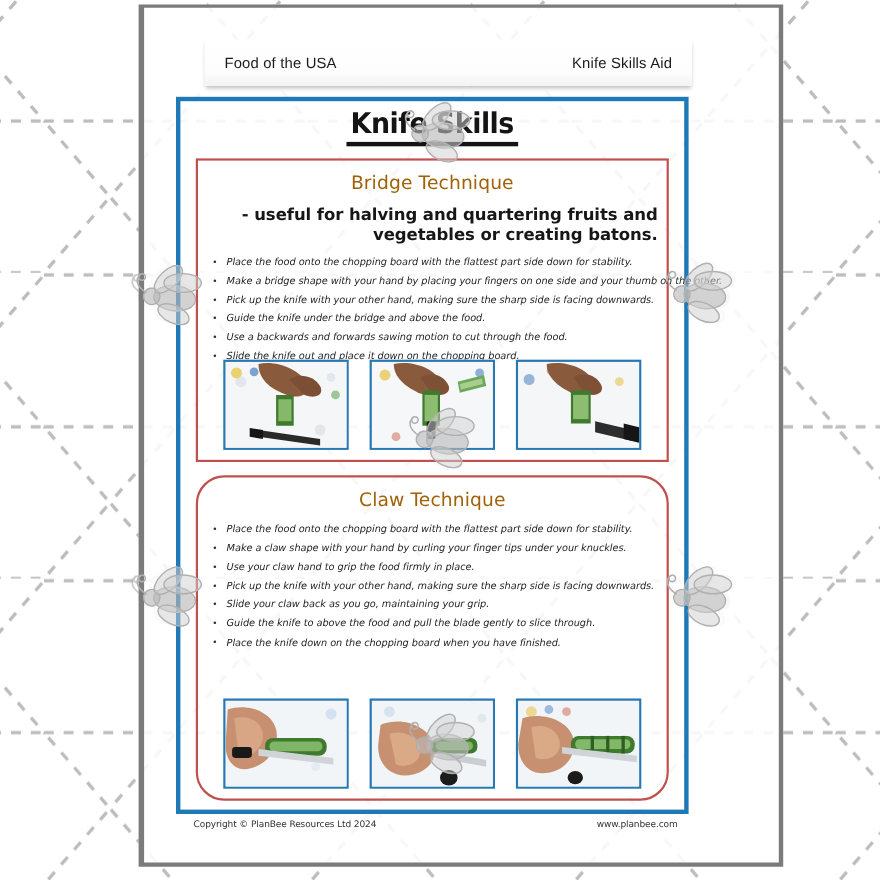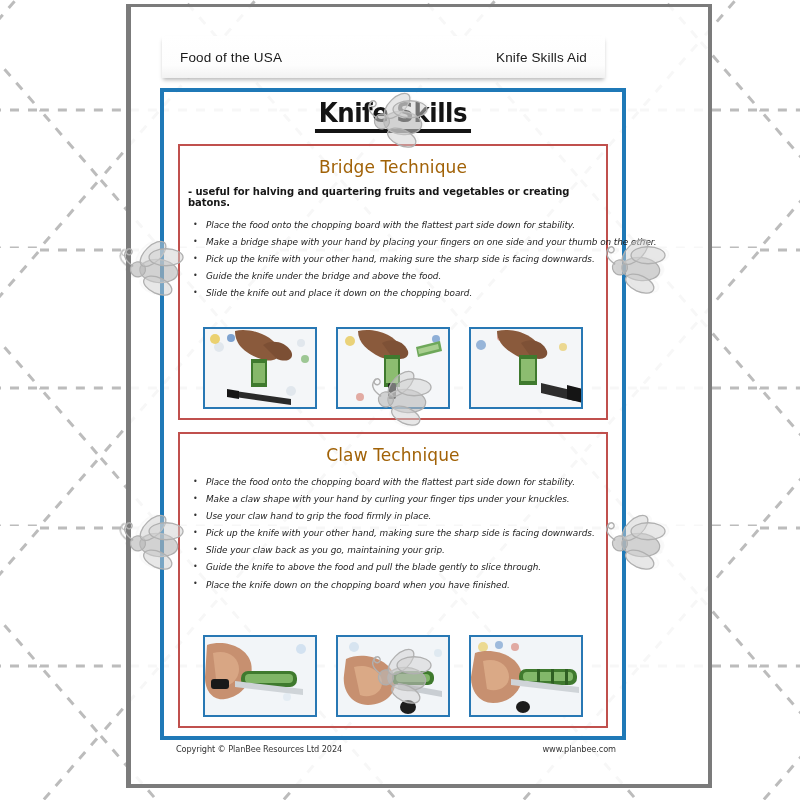--- a/index.html
+++ b/index.html
@@ -35,21 +35,21 @@
     border-right: 4px solid #7b7b7b;
     border-top: 3px solid #7b7b7b;
     border-bottom: 4px solid #7b7b7b;
     box-sizing: border-box;
     z-index: 1;
   }
 
   
   #header-bar {
     position: absolute;
-    left: 162px;
+    left: 186px;
     top: 36px;
     width: 443px;
     height: 42px;
     background: linear-gradient(to bottom, #ffffff 0%, #fdfdfd 70%, #f2f2f2 100%);
     box-shadow: 0 3px 4px -1px rgba(0,0,0,0.28);
     z-index: 3;
     display: flex;
     align-items: center;
     justify-content: space-between;
     padding: 0 18px;
@@ -99,35 +99,35 @@
   
   .technique-panel {
     position: absolute;
     left: 14px;
     width: 430px;
     border: 2px solid #c0504d;
     box-sizing: border-box;
     background: transparent;
   }
   #panel-bridge { top: 52px;  height: 276px; }
-  #panel-claw   { top: 340px; height: 296px; }
+  #panel-claw   { top: 340px; height: 296px; border-radius: 26px; }
 
   .panel-title {
     text-align: center;
     font-family: "DejaVu Sans", sans-serif;
     font-size: 17px;
     font-weight: normal;
     color: #a16207;
     margin-top: 11px;
     letter-spacing: 0.1px;
   }
   .panel-subtitle {
-    text-align: left;
+    text-align: right;
     font-family: "DejaVu Sans", sans-serif;
-    font-size: 10px;
+    font-size: 15px;
     font-weight: bold;
     color: #171717;
     margin-top: 9px;
     padding: 0 8px;
     letter-spacing: -0.05px;
   }
 
   ul.steps {
     list-style: none;
     margin: 9px 0 0 0;
@@ -258,20 +258,21 @@
   </div>
 
   <div class="technique-panel" id="panel-bridge">
     <div class="panel-title">Bridge Technique</div>
     <div class="panel-subtitle">- useful for halving and quartering fruits and vegetables or creating batons.</div>
     <ul class="steps">
       <li>Place the food onto the chopping board with the flattest part side down for stability.</li>
       <li>Make a bridge shape with your hand by placing your fingers on one side and your thumb on the other.</li>
       <li>Pick up the knife with your other hand, making sure the sharp side is facing downwards.</li>
       <li>Guide the knife under the bridge and above the food.</li>
+      <li>Use a backwards and forwards sawing motion to cut through the food.</li>
       <li>Slide the knife out and place it down on the chopping board.</li>
     </ul>
 
     <div class="photo-row" id="photos-bridge">
       <div class="photo">
         <svg width="114" height="82" viewBox="0 0 114 82">
           <rect width="114" height="82" fill="#f4f6f8"></rect>
           <g fill="#dfe6ec" opacity="0.9">
             <circle cx="14" cy="18" r="5"></circle>
               <circle cx="96" cy="14" r="4"></circle>

